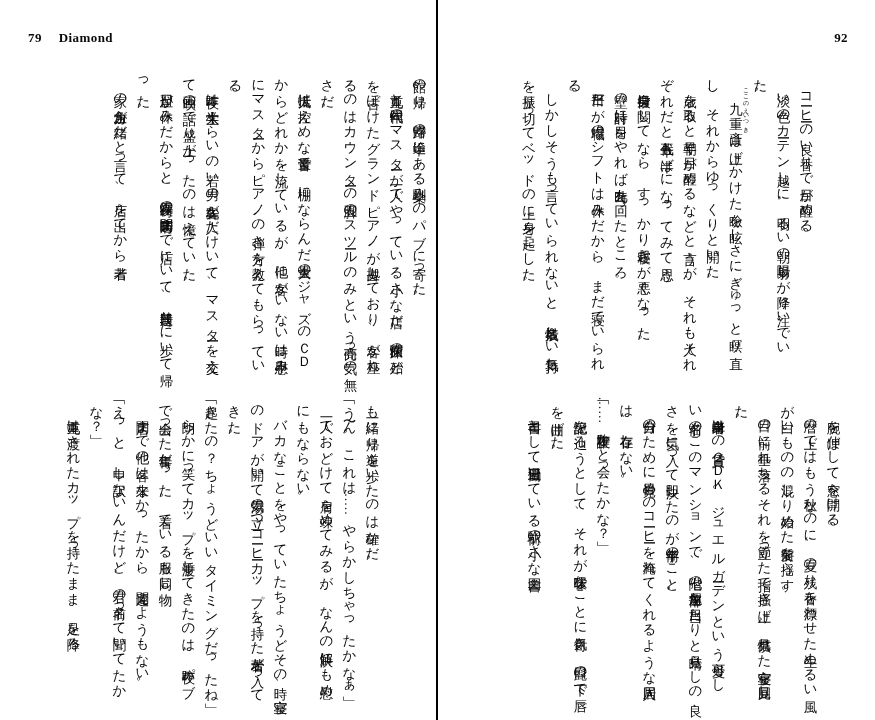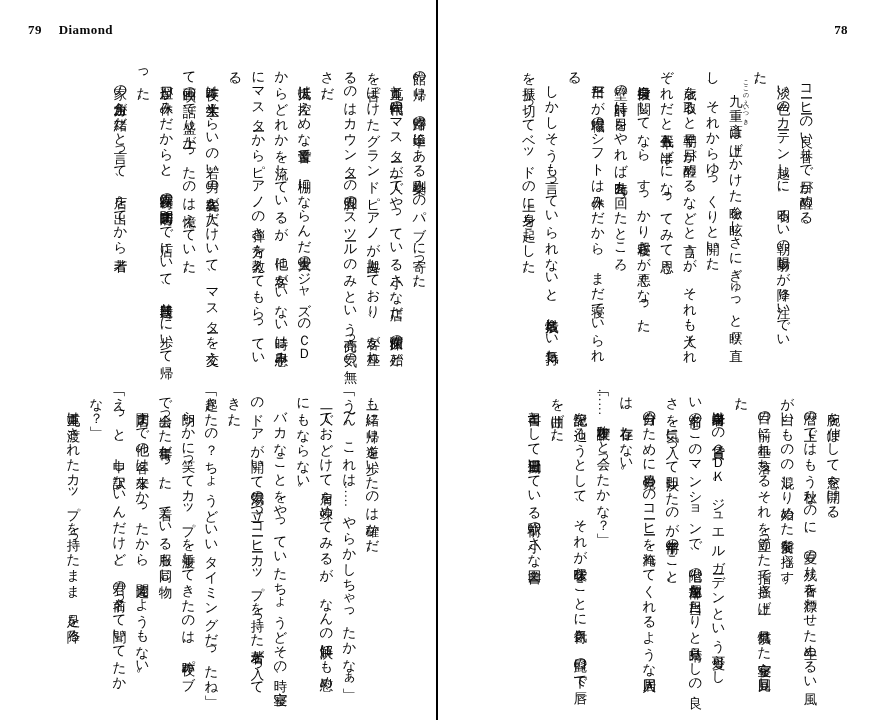--- a/index.html
+++ b/index.html
@@ -6,21 +6,21 @@
   body {
     width: 875px; height: 720px;
     background: #ffffff;
     font-family: "Liberation Serif", "DejaVu Serif", serif;
   }
   .reader {
     position: relative; width: 875px; height: 720px;
     background: #ffffff; overflow: hidden; color: #0a0a0a;
   }
   .page {
-    position: absolute; top: 0; height: 576px; border-radius: 27px;
+    position: absolute; top: 8px; height: 576px; border-radius: 27px;
   }
   .page-left  { left: 0; width: 437px; }
   .page-right { left: 438px; width: 437px; }
   .divider {
     position: absolute; left: 436px; top: 0;
     width: 2px; height: 720px; background: #000000;
   }
   .running-head {
     position: absolute; top: 22px;
     font-size: 13px; font-weight: bold; letter-spacing: 0.4px;
@@ -74,21 +74,21 @@
         <p class="indent">閉店まで他の客は来なかったから、間違えようもない。</p>
         <p>「えっと、申し訳ないんだけど、君の名前って聞いてたかな？」</p>
         <p class="indent">九重は渡されたカップを持ったまま、足を降ろ</p>
       </div>
   </div>
 
   <div class="divider"></div>
 
   <div class="page page-right">
     <div class="running-head running-head-right">
-      <span>78</span>
+      <span>92</span>
     </div>
     <div class="tier p78-upper">
         <p class="indent">コーヒーの良い香りで目が醒める。</p>
         <p class="indent">淡い色のカーテン越しに、明るい朝の陽射しが降り注いでいた。</p>
         <p class="indent"><ruby>九重斎<rt>ここのえいつき</rt></ruby>は上げかけた瞼を眩しさにぎゅっと瞑り直し、それからゆっくりと開いた。</p>
         <p class="indent">歳を取ると朝早く目が醒めるなどと言うが、それも人それぞれだと五十代も半ばになってみて思う。</p>
         <p class="indent">彼自身に関してなら、すっかり寝起きが悪くなった。</p>
         <p class="indent">壁の時計に目をやれば九時を回ったところ。</p>
         <p class="indent">平日だが職場のシフトは休みだから、まだ寝ていられる。</p>
         <p class="indent">しかしそうも言っていられないと、名残惜しい気持ちを振り切ってベッドの上に身を起こした。</p>

